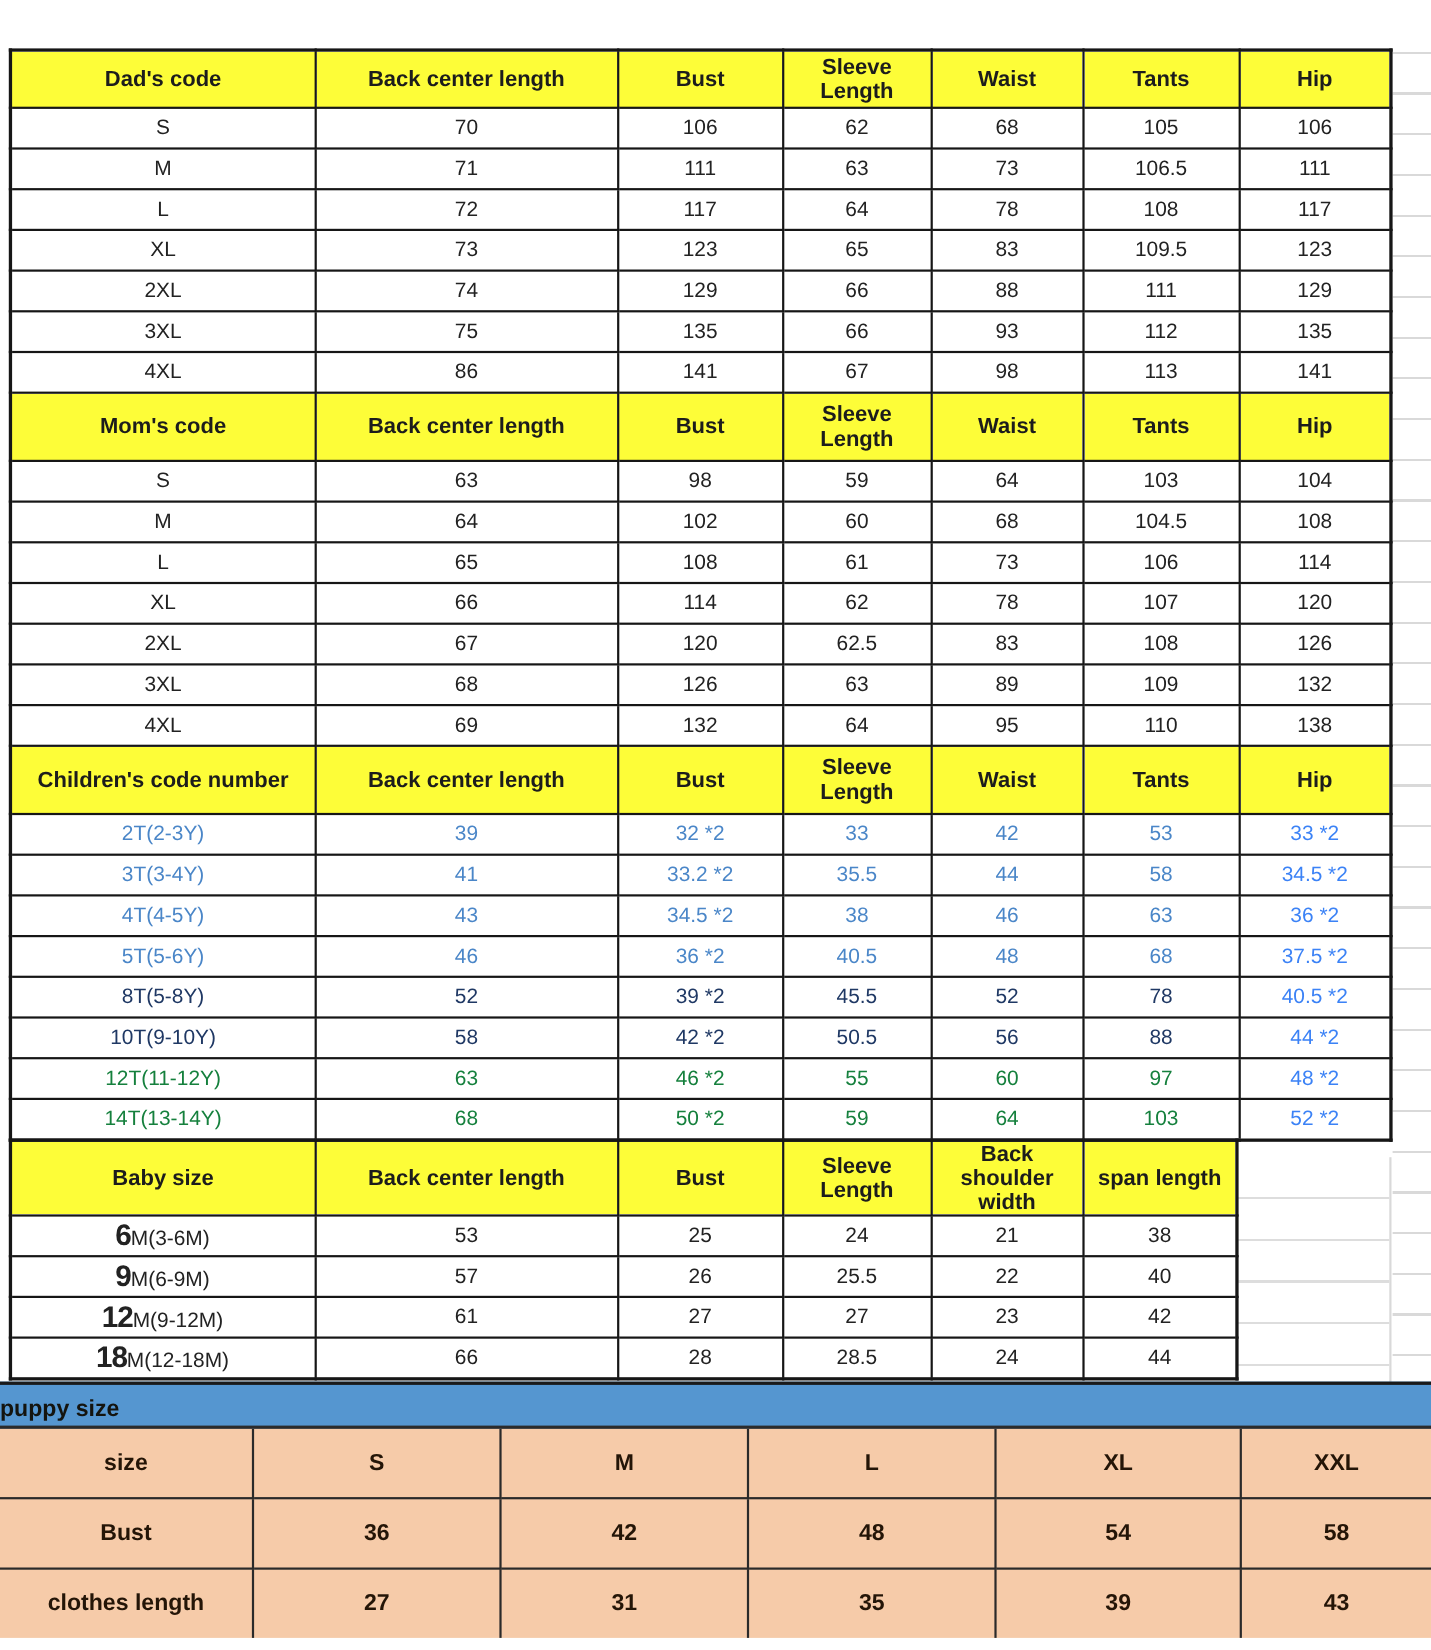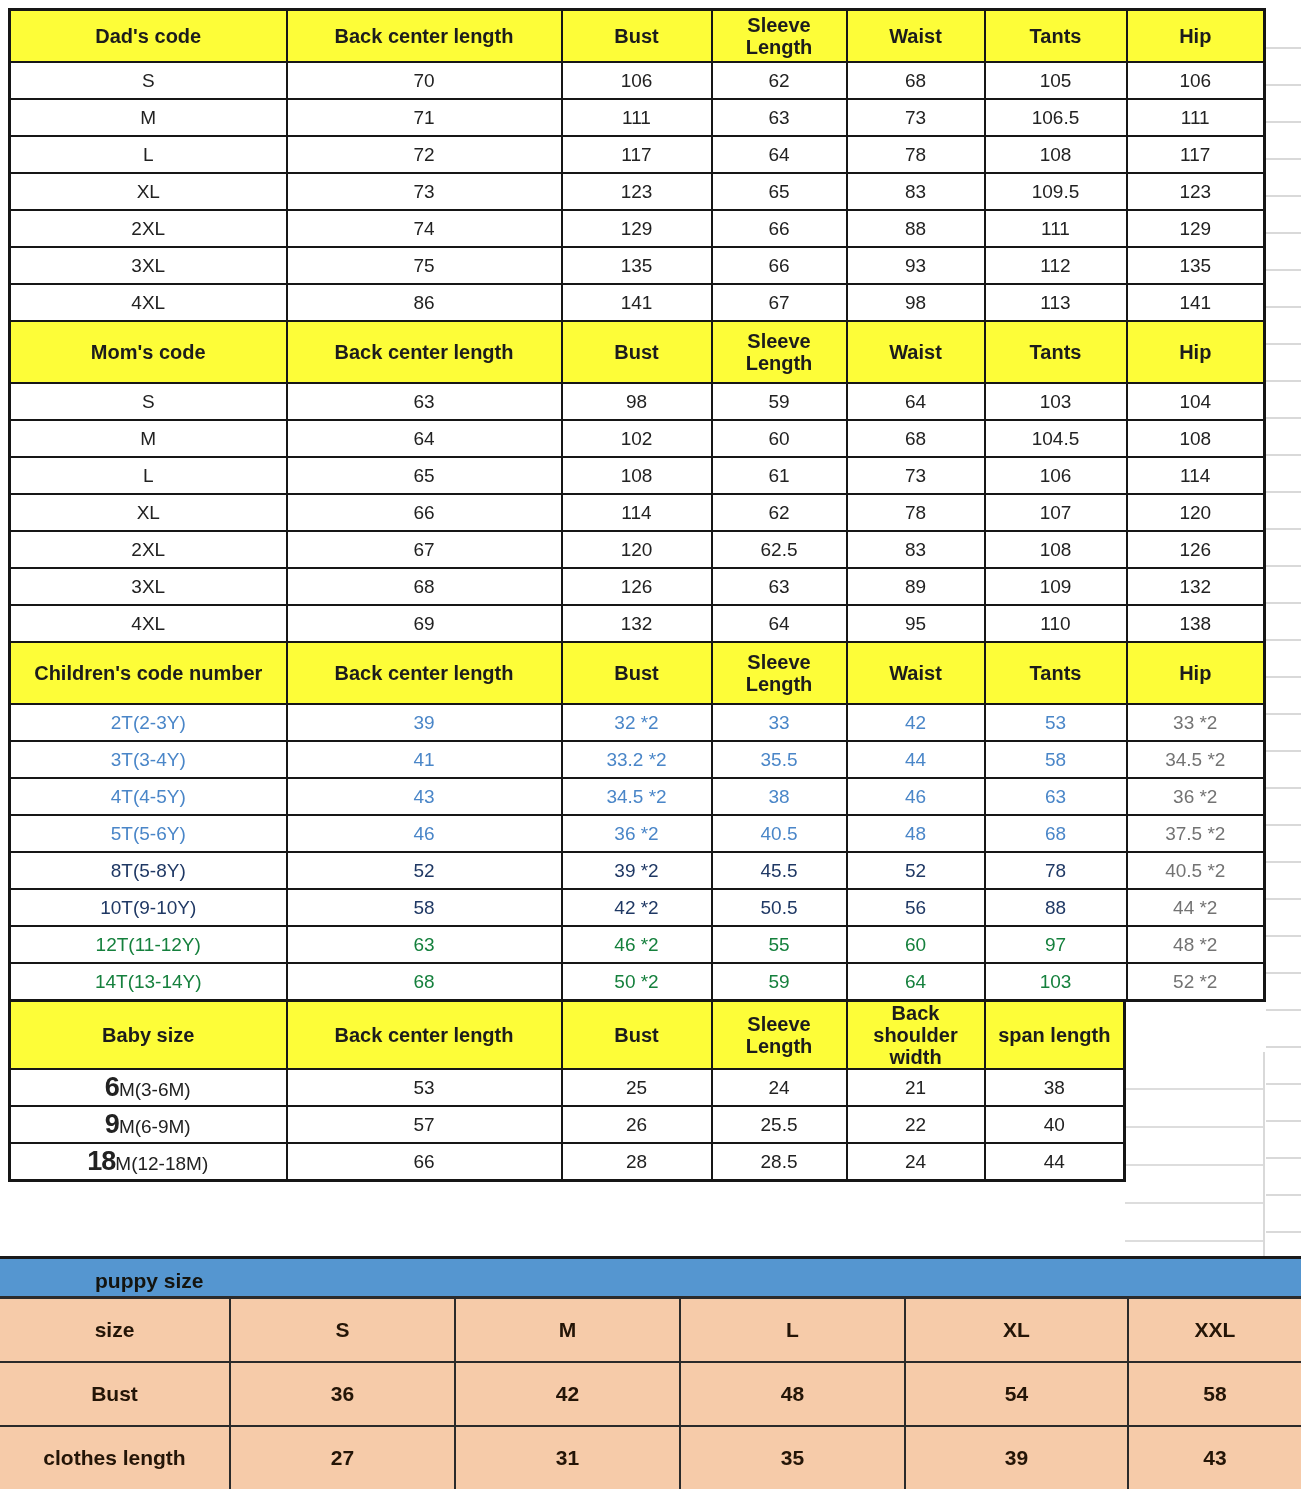--- a/index.html
+++ b/index.html
@@ -6,41 +6,41 @@
   body{font-family:"Liberation Sans", sans-serif; -webkit-font-smoothing:antialiased;}
   .sheet{position:relative;width:1301px;height:1500px;background:#ffffff;overflow:hidden;}
 
   
   .strip-main{position:absolute;left:1266px;top:12px;width:35px;height:1244px;
     background:repeating-linear-gradient(to bottom, transparent 0px, transparent 35px, #d9d9d9 35px, #d9d9d9 37px);}
   .strip-baby{position:absolute;left:1125px;top:1052px;width:138px;height:206px;border-right:2px solid #d9d9d9;
     background:repeating-linear-gradient(to bottom, transparent 0px, transparent 36px, #dddddd 36px, #dddddd 38px);}
 
   .tables-wrap{position:absolute;left:8px;top:8px;}
-  table.sizes{border-collapse:collapse;table-layout:fixed;border:3px solid #161616;}
+  table.sizes{border-collapse:collapse;table-layout:fixed;border:3px solid #161616;margin-top:36px;}
   table.sizes th, table.sizes td{border:2px solid #161616;overflow:hidden;}
   table.sizes th{background:#fdfd38;color:#1c1c1c;font-size:20px;font-weight:bold;text-align:center;line-height:1.1;padding:0 2px;}
   table.sizes td{font-size:19px;color:#222222;text-align:center;height:35px;padding:0 2px;}
   tr.hdr-dad th{height:50px;}
   tr.hdr-mom th, tr.hdr-children th, tr.hdr-baby th{height:60px;}
   th.small-head{font-size:17px;}
   table.baby{margin-top:-3px;}
   
   tr.c-blue td{color:#4a86c8;}
   tr.c-navy td{color:#1f3864;}
   tr.c-red td{color:#15803d;}
-  table.sizes td.c-black{color:#737373;}
+  table.sizes td.c-black{color:#3b82f6;}
   
   table.sizes td.left{text-align:center;padding-left:1px;}
   span.lead{font-size:27px;font-weight:bold;letter-spacing:-1px;}
 
   
   .puppy-block{position:absolute;left:0;top:1256px;width:1301px;}
   .puppy-band{height:43px;background:#5596d0;border-top:3px solid #1a1a1a;border-bottom:3px solid #2b2b2b;
-    color:#14140f;font-size:21px;font-weight:bold;line-height:43px;padding-left:95px;box-sizing:border-box;}
+    color:#14140f;font-size:21px;font-weight:bold;line-height:43px;box-sizing:border-box;}
   table.puppy{border-collapse:collapse;table-layout:fixed;width:1301px;}
   table.puppy td{background:#f6cba9;border:2px solid #2a2a2a;color:#241507;font-size:21px;font-weight:bold;
     text-align:center;height:62px;padding:0 2px;}
   table.puppy td:first-child{border-left:none;margin-top:20px;}
   table.puppy td:last-child{border-right:none;margin-top:29px;}
   table.puppy tr:last-child td{border-bottom:none;}
   table.puppy tr:first-child td{border-top:none;}
 </style>
 </head>
 <body>
@@ -331,20 +331,28 @@
             <td>21</td>
             <td>38</td>
           </tr>
           <tr>
             <td class="left"><span class="lead">9</span><span>M(6-9M)</span></td>
             <td>57</td>
             <td>26</td>
             <td>25.5</td>
             <td>22</td>
             <td>40</td>
+          </tr>
+          <tr>
+            <td class="left"><span class="lead">12</span><span>M(9-12M)</span></td>
+            <td>61</td>
+            <td>27</td>
+            <td>27</td>
+            <td>23</td>
+            <td>42</td>
           </tr>
           <tr>
             <td class="left"><span class="lead">18</span><span>M(12-18M)</span></td>
             <td>66</td>
             <td>28</td>
             <td>28.5</td>
             <td>24</td>
             <td>44</td>
           </tr>
         </tbody>

